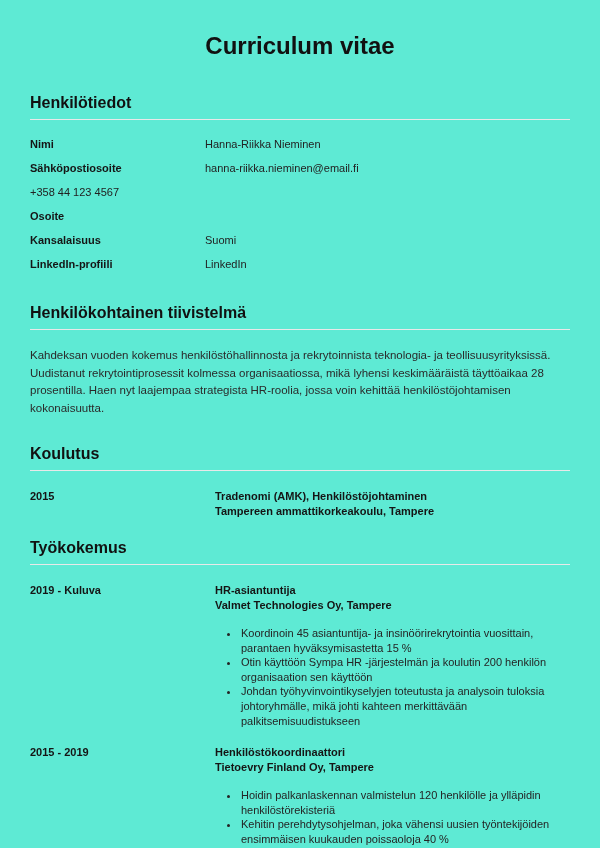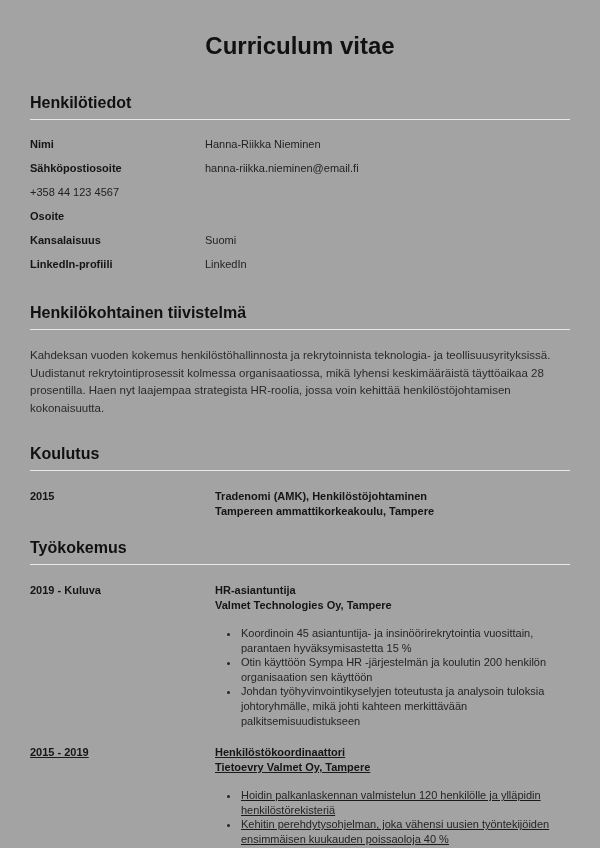--- a/index.html
+++ b/index.html
@@ -10,21 +10,21 @@
     background: #ffffff;
     font-family: "Liberation Sans", "DejaVu Sans", sans-serif;
     color: #1b1b1b;
     -webkit-font-smoothing: antialiased;
   }
   .page {
     width: 600px;
     height: 848px;
     padding: 24px 30px 0 30px;
     overflow: hidden;
-    background: #a3a3a3;
+    background: #5eead4;
   }
   h1.cv-title {
     font-size: 24px;
     line-height: 28px;
     font-weight: bold;
     text-align: center;
     color: #111111;
     margin: 8px 0 0 0;
   }
   h2.section-heading {
@@ -82,21 +82,21 @@
     padding-left: 25px;
     list-style: disc;
   }
   ul.bullet-list li {
     font-size: 11px;
     line-height: 14.6px;
     color: #242424;
     margin: 0;
     padding-left: 1px;
   }
-  .experience-entry + .experience-entry { margin-top: 17px; text-decoration: underline; }
+  .experience-entry + .experience-entry { margin-top: 17px; }
 </style>
 </head>
 <body>
 
 <div class="page">
 
   <h1 class="cv-title">Curriculum vitae</h1>
 
   <section class="section-personal">
     <h2 class="section-heading">Henkilötiedot</h2>
@@ -155,21 +155,21 @@
           <li>Otin käyttöön Sympa HR -järjestelmän ja koulutin 200 henkilön organisaation sen käyttöön</li>
           <li>Johdan työhyvinvointikyselyjen toteutusta ja analysoin tuloksia johtoryhmälle, mikä johti kahteen merkittävään palkitsemisuudistukseen</li>
         </ul>
       </div>
     </div>
 
     <div class="entry experience-entry">
       <div class="entry-period">2015 - 2019</div>
       <div class="entry-main">
         <div class="entry-line-bold">Henkilöstökoordinaattori</div>
-        <div class="entry-line-bold">Tietoevry Valmet Oy, Tampere</div>
+        <div class="entry-line-bold">Tietoevry Finland Oy, Tampere</div>
         <ul class="bullet-list">
           <li>Hoidin palkanlaskennan valmistelun 120 henkilölle ja ylläpidin henkilöstörekisteriä</li>
           <li>Kehitin perehdytysohjelman, joka vähensi uusien työntekijöiden ensimmäisen kuukauden poissaoloja 40 %</li>
         </ul>
       </div>
     </div>
   </section>
 
 </div>
 

